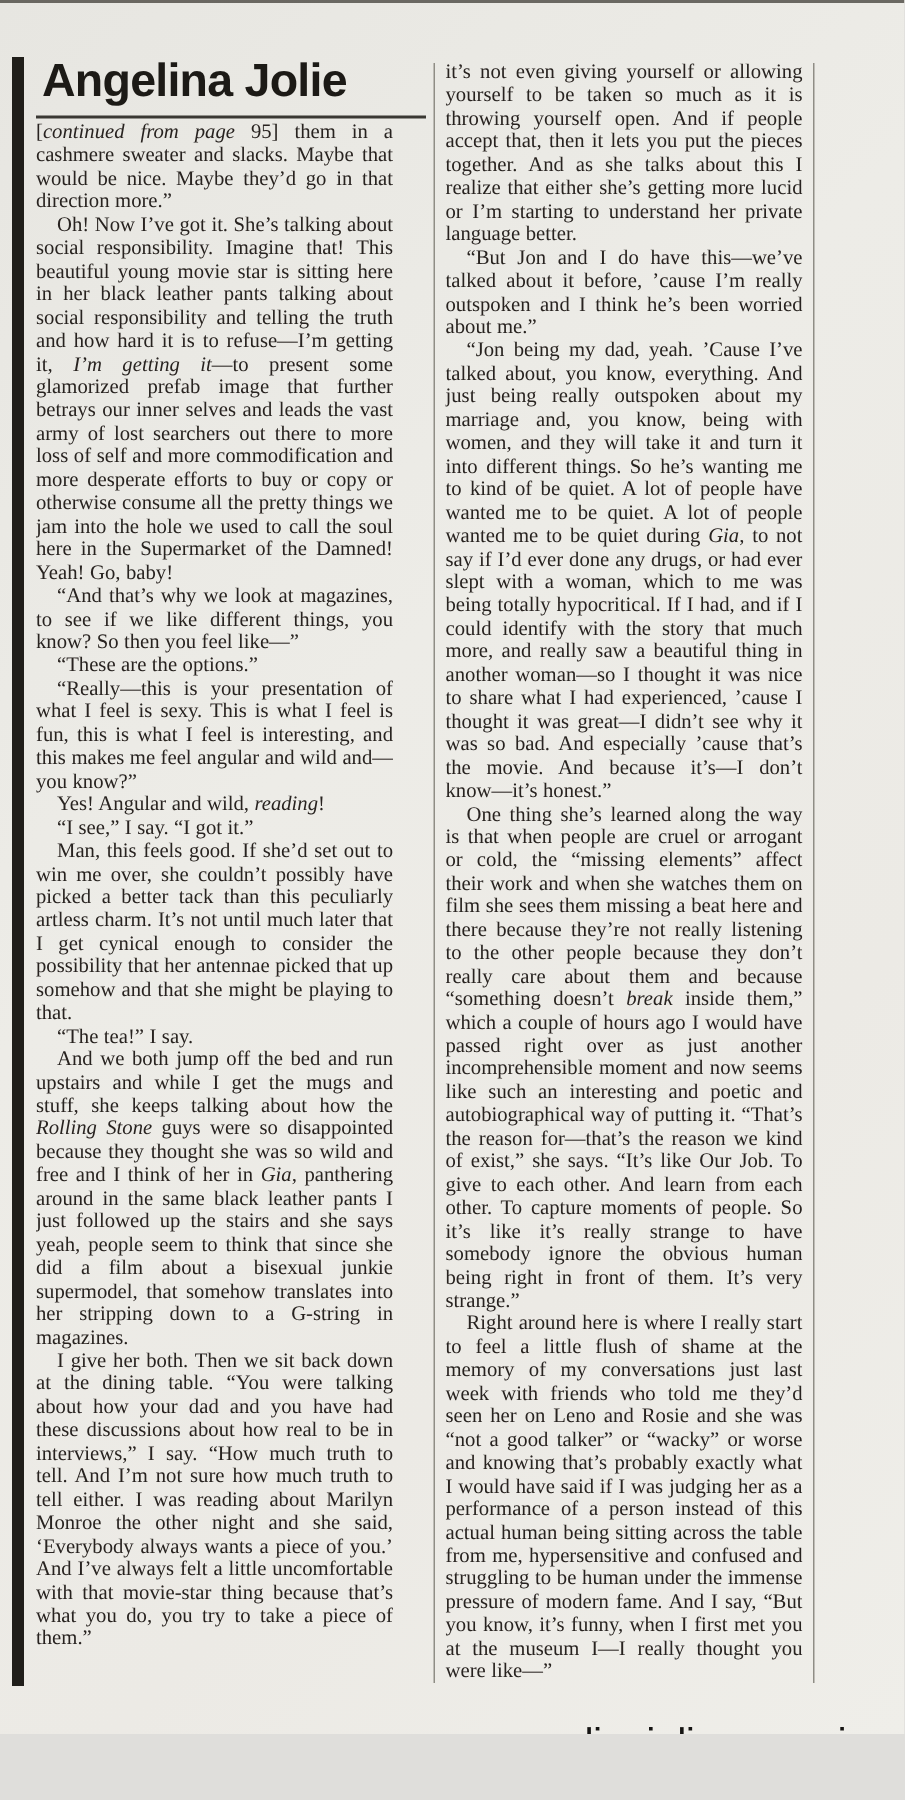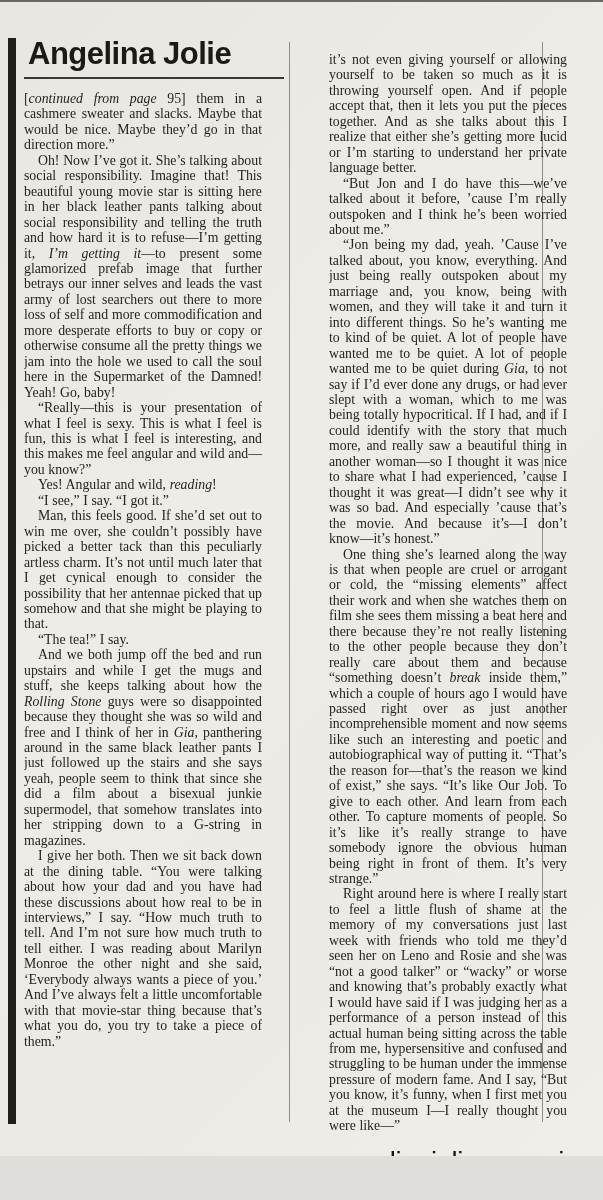--- a/index.html
+++ b/index.html
@@ -27,36 +27,36 @@
     background:#8f8d85;
   }
   .rule-right{
     position:absolute;left:542px;top:42px;width:1px;height:1080px;
     background:#8f8d85;
   }
   .col-left{
     position:absolute;left:24px;top:36px;width:238px;
   }
   .col-right{
-    position:absolute;left:297px;top:52px;width:238px;height:1084px;overflow:hidden;margin-left:32px;
+    position:absolute;left:297px;top:40px;width:238px;height:1084px;overflow:hidden;
   }
   h1.title{
     font-family:"Liberation Sans", sans-serif;
     font-weight:bold;
     font-size:31px;
     letter-spacing:-0.5px;
     color:#1c1a16;
     margin:0;
     padding:0 0 5px 4px;
     border-bottom:2px solid #3a3833;
     width:260px;
     box-sizing:border-box;
   }
   .col-text{color:#282320;}
-  .col-left .col-text{height:1040px;overflow:hidden;margin-top:12px;font-family:Liberation Serif, serif;}
+  .col-left .col-text{height:1040px;overflow:hidden;margin-top:1px;font-family:Liberation Serif, serif;}
   .col-text p{
     margin:0;
     font-size:13.8px;
     line-height:15.45px;
     text-align:justify;
     hyphens:auto;
     -webkit-hyphens:auto;
     word-spacing:0.2px;
   }
   .col-text p.ind{text-indent:14px;}
@@ -78,20 +78,22 @@
   <div class="top-edge"></div>
   <div class="left-bar"></div>
   <div class="rule-mid"></div>
   <div class="rule-right"></div>
 
   <div class="col-left">
     <h1 class="title">Angelina Jolie</h1>
     <div class="col-text">
         <p><span>[</span><i>continued from page</i><span> 95] them in a cashmere sweater and slacks. Maybe that would be nice. Maybe they’d go in that direction more.”</span></p>
         <p class="ind"><span>Oh! Now I’ve got it. She’s talking about social responsibility. Imagine that! This beautiful young movie star is sitting here in her black leather pants talking about social responsibility and telling the truth and how hard it is to refuse—I’m getting it, </span><i>I’m getting it</i><span>—to present some glamorized prefab image that further betrays our inner selves and leads the vast army of lost searchers out there to more loss of self and more commodification and more desperate efforts to buy or copy or otherwise consume all the pretty things we jam into the hole we used to call the soul here in the Supermarket of the Damned! Yeah! Go, baby!</span></p>
+        <p class="ind"><span>“And that’s why we look at magazines, to see if we like different things, you know? So then you feel like—”</span></p>
+        <p class="ind"><span>“These are the options.”</span></p>
         <p class="ind"><span>“Really—this is your presentation of what I feel is sexy. This is what I feel is fun, this is what I feel is interesting, and this makes me feel angular and wild and—you know?”</span></p>
         <p class="ind"><span>Yes! Angular and wild, </span><i>reading</i><span>!</span></p>
         <p class="ind"><span>“I see,” I say. “I got it.”</span></p>
         <p class="ind"><span>Man, this feels good. If she’d set out to win me over, she couldn’t possibly have picked a better tack than this peculiarly artless charm. It’s not until much later that I get cynical enough to consider the possibility that her antennae picked that up somehow and that she might be playing to that.</span></p>
         <p class="ind"><span>“The tea!” I say.</span></p>
         <p class="ind"><span>And we both jump off the bed and run upstairs and while I get the mugs and stuff, she keeps talking about how the </span><i>Rolling Stone</i><span> guys were so disappointed because they thought she was so wild and free and I think of her in </span><i>Gia</i><span>, panthering around in the same black leather pants I just followed up the stairs and she says yeah, people seem to think that since she did a film about a bisexual junkie supermodel, that somehow translates into her stripping down to a G-string in magazines.</span></p>
         <p class="ind"><span>I give her both. Then we sit back down at the dining table. “You were talking about how your dad and you have had these discussions about how real to be in interviews,” I say. “How much truth to tell. And I’m not sure how much truth to tell either. I was reading about Marilyn Monroe the other night and she said, ‘Everybody always wants a piece of you.’ And I’ve always felt a little uncomfortable with that movie-star thing because that’s what you do, you try to take a piece of them.”</span></p>
       </div>
   </div>
 

